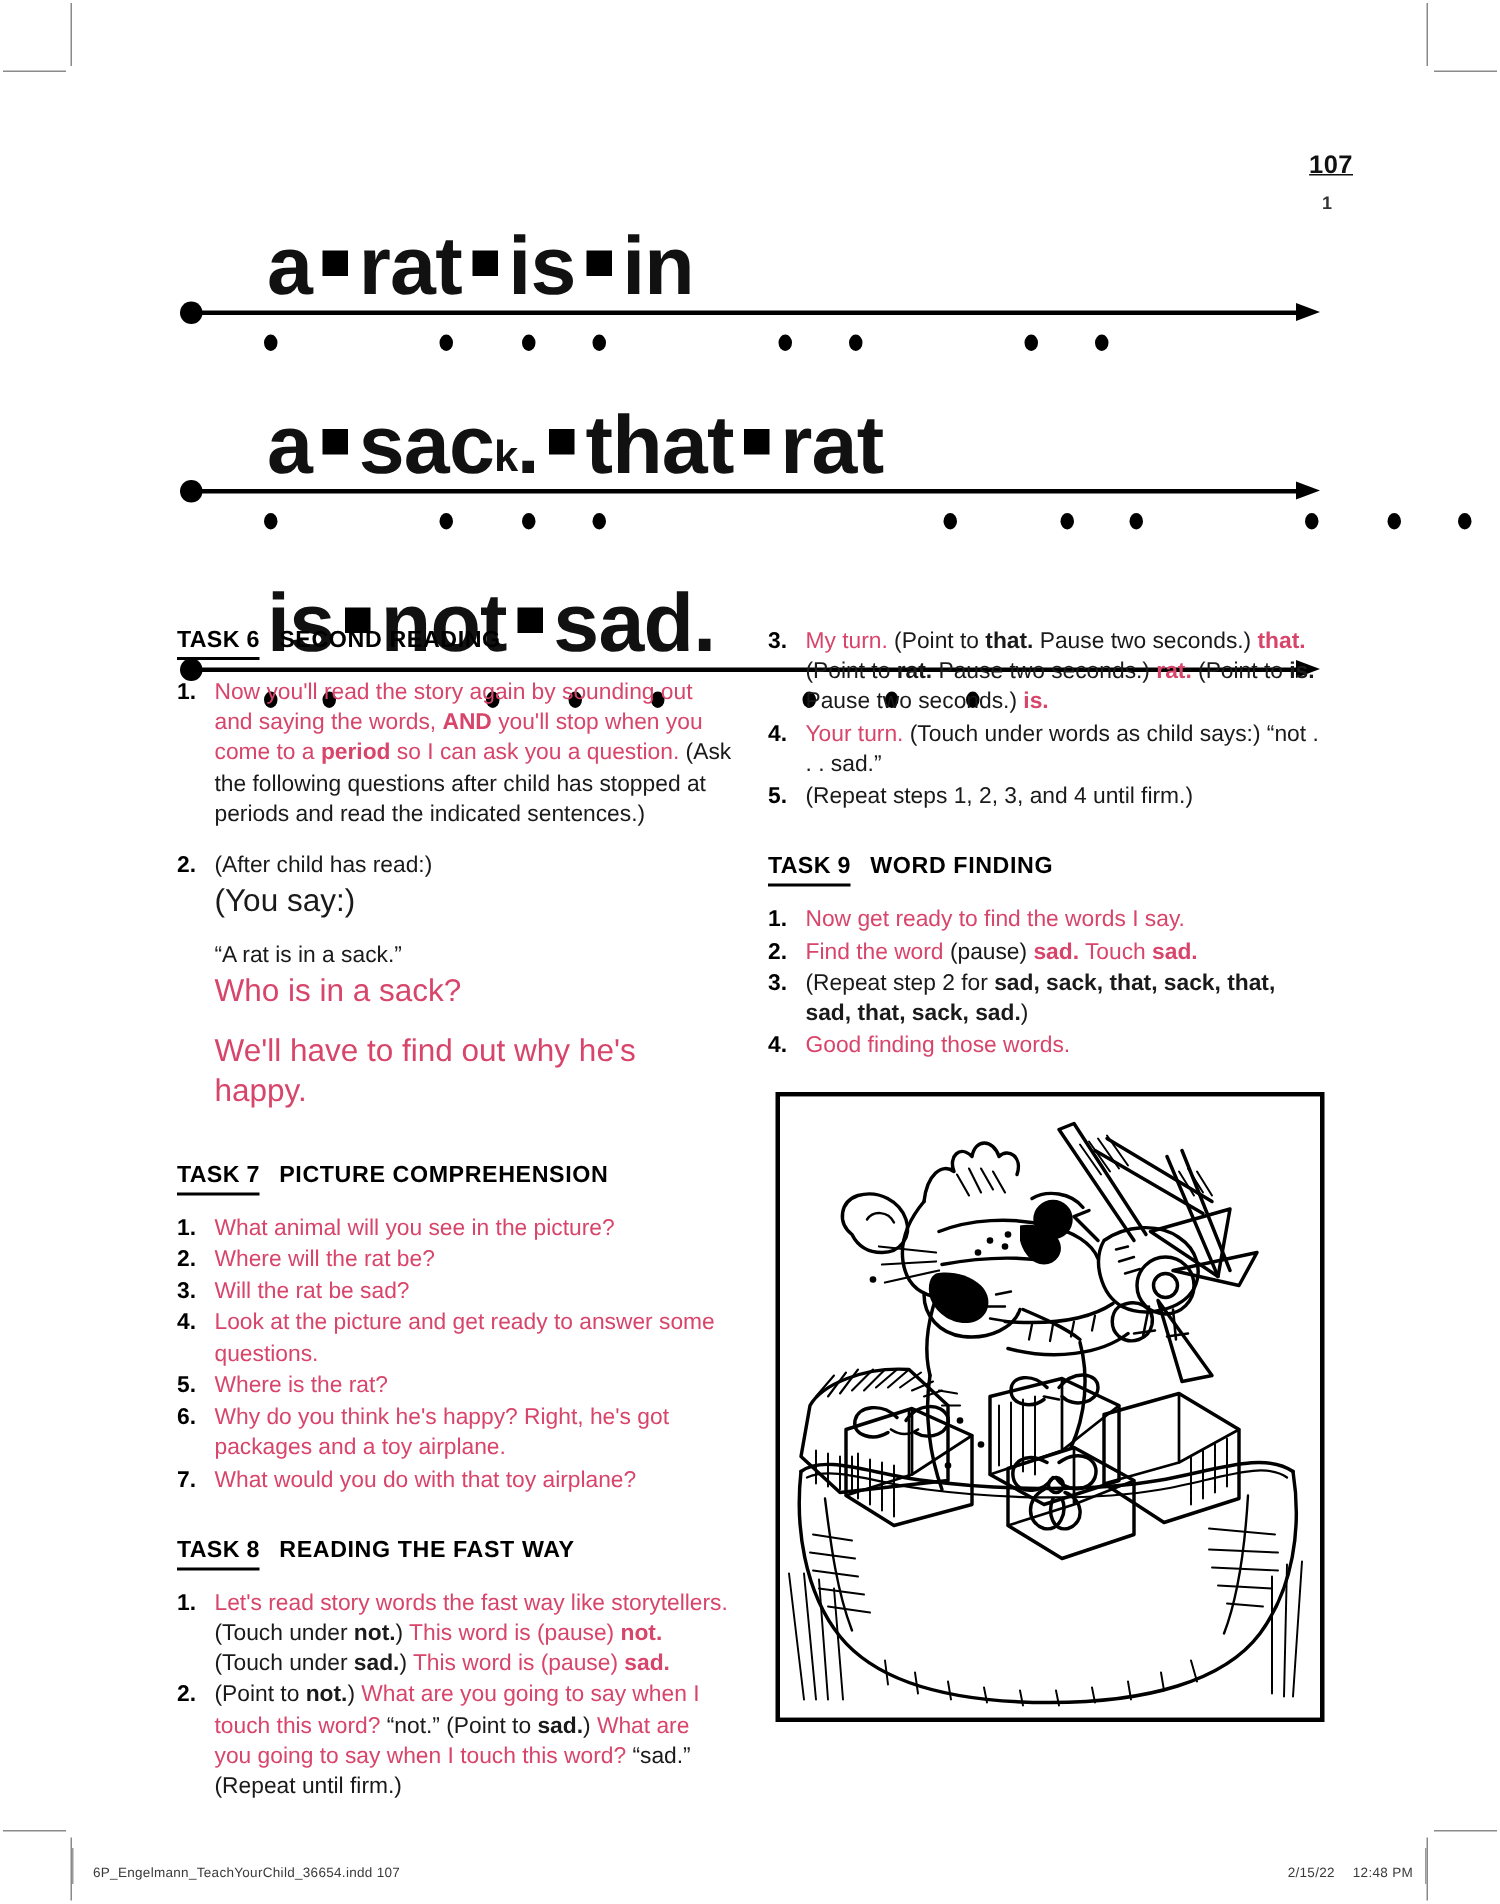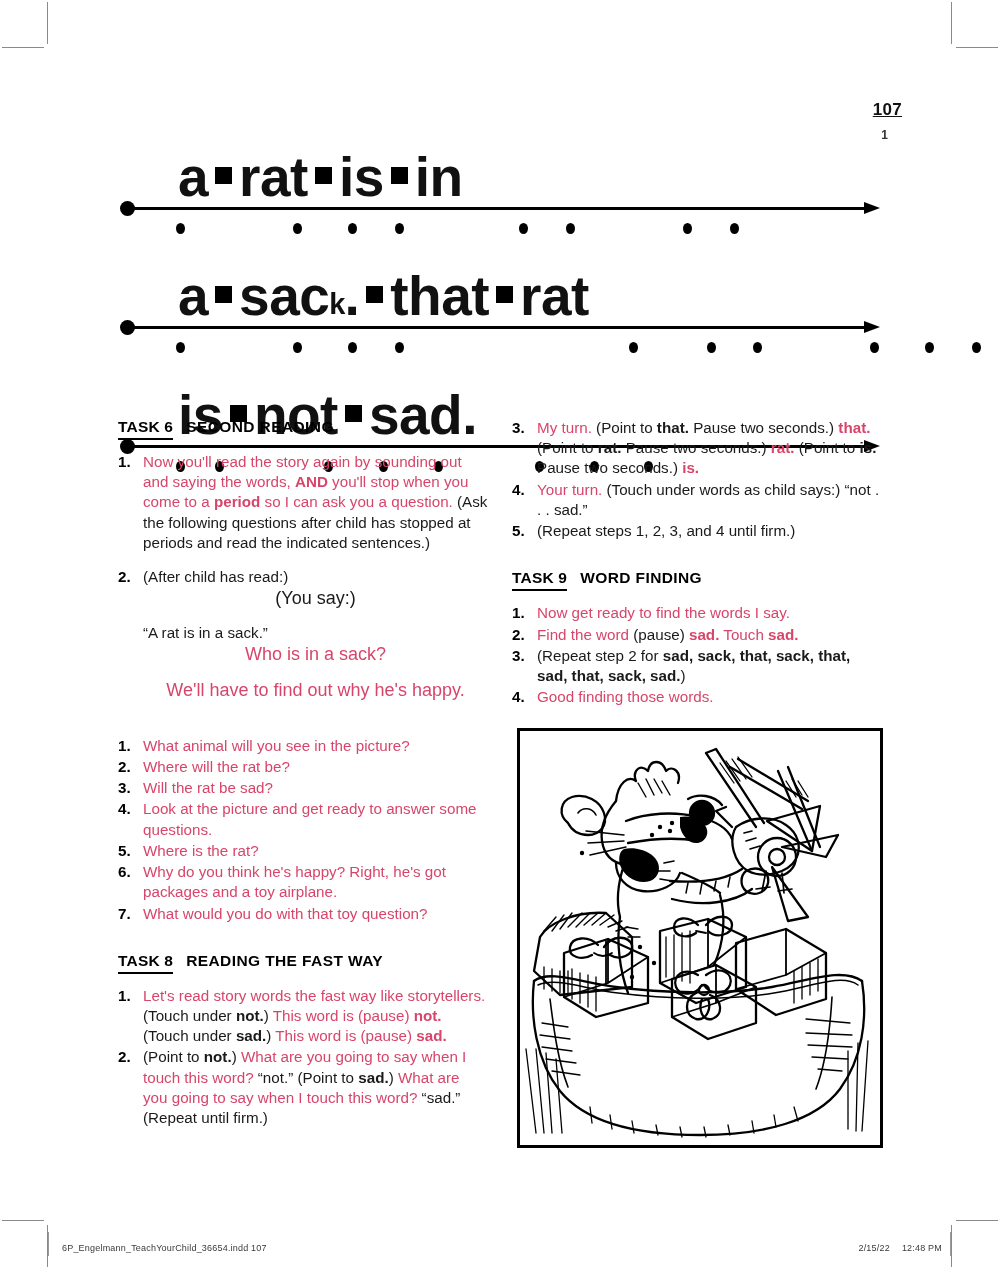--- a/index.html
+++ b/index.html
@@ -207,23 +207,22 @@
     margin-bottom: 13px;
     flex-direction: column;
   }
   .qa-a {
     width: 172px;
     flex: none;
     font-size: 15.2px;
     line-height: 1.3;
   }
   .qa-b {
-    font-size: 18px;
+    font-size: 21px;
     line-height: 1.3;
-    text-align: center;
   }
 
   
   .illus {
     position: absolute;
     left: 517px;
     top: 728px;
     width: 366px;
     height: 420px;
     border: 3px solid #000;
@@ -369,28 +368,31 @@
               <div class="qa-b pink">We'll have to find out why he's happy.</div>
             </div>
           </div>
         </li>
       </ol>
     </div>
 
     <div class="spacer-md"></div>
 
     <div>
+      <div class="task-head">
+        <span class="tnum">TASK 7</span><span class="ttitle">PICTURE COMPREHENSION</span>
+      </div>
       <ol class="steps">
         <li><span class="num">1.</span><span><span class="pink">What animal will you see in the picture?</span></span></li>
         <li><span class="num">2.</span><span><span class="pink">Where will the rat be?</span></span></li>
         <li><span class="num">3.</span><span><span class="pink">Will the rat be sad?</span></span></li>
         <li><span class="num">4.</span><span><span class="pink">Look at the picture and get ready to answer some questions.</span></span></li>
         <li><span class="num">5.</span><span><span class="pink">Where is the rat?</span></span></li>
         <li><span class="num">6.</span><span><span class="pink">Why do you think he's happy? Right, he's got packages and a toy airplane.</span></span></li>
-        <li><span class="num">7.</span><span><span class="pink">What would you do with that toy question?</span></span></li>
+        <li><span class="num">7.</span><span><span class="pink">What would you do with that toy airplane?</span></span></li>
       </ol>
     </div>
 
     <div class="spacer-lg"></div>
 
     <div>
       <div class="task-head">
         <span class="tnum">TASK 8</span><span class="ttitle">READING THE FAST WAY</span>
       </div>
       <ol class="steps">

